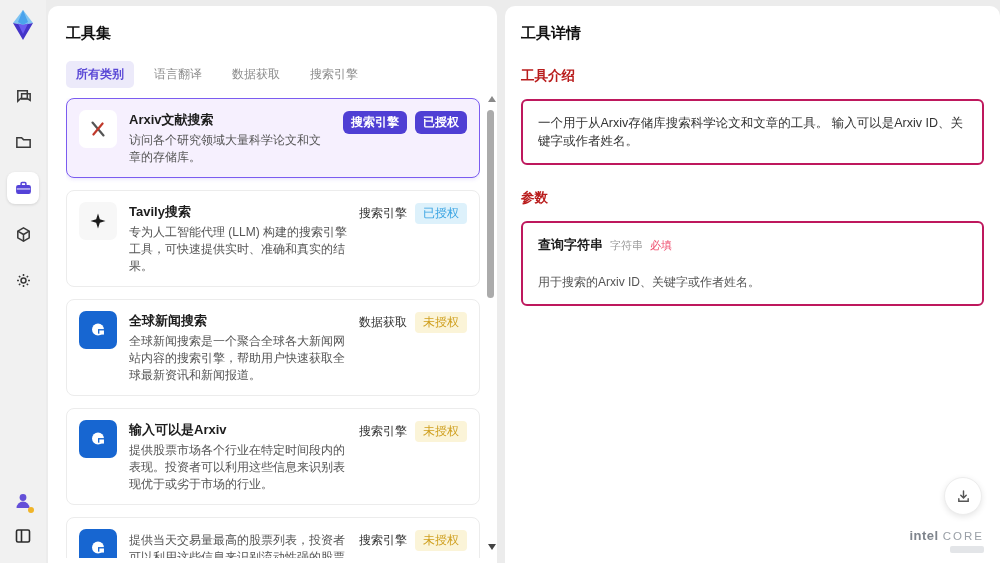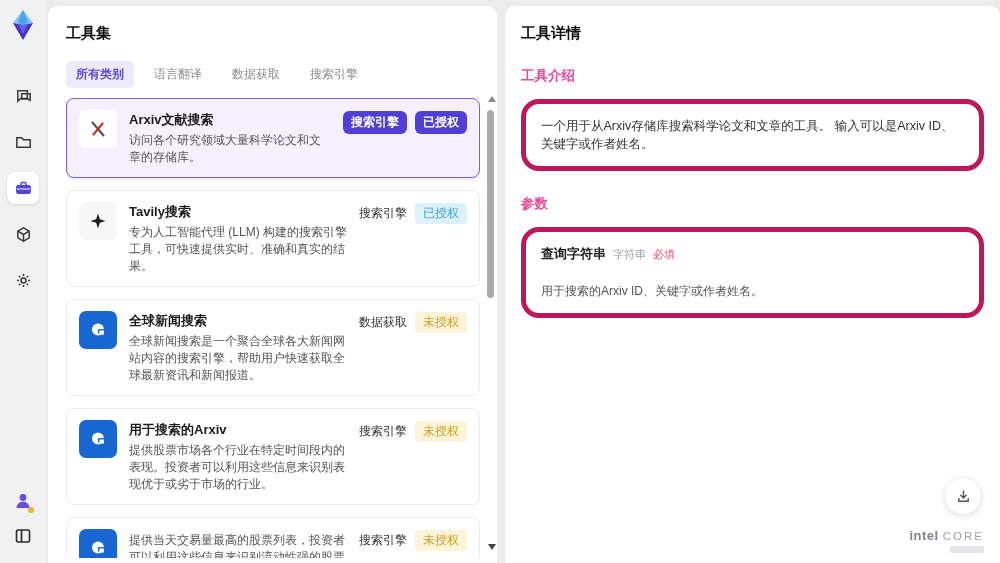--- a/index.html
+++ b/index.html
@@ -77,23 +77,23 @@
   .badge-yellow { background:#fbf4d8; color:#cf9f1e; }
 
   
   .scrollbar { position:absolute; top:100px; right:2px; width:8px; height:448px; }
   .scroll-arrow { position:absolute; left:1px; width:0; height:0; border-left:4px solid transparent; border-right:4px solid transparent; }
   .scroll-arrow.up { top:-10px; border-bottom:6px solid #8a8a8a; }
   .scroll-arrow.down { bottom:4px; border-top:6px solid #444; }
   .scroll-thumb { position:absolute; top:4px; left:0; width:7px; height:188px; background:#ababab; border-radius:4px; }
 
   
-  .h-sub { font-size:13.5px; font-weight:bold; color:#ec4899; margin-top:24px; }
+  .h-sub { font-size:13.5px; font-weight:bold; color:#b91c1c; margin-top:24px; }
   .detail-box {
-    margin-top:14px; border:5px solid #be185d; border-radius:18px;
+    margin-top:14px; border:2px solid #be185d; border-radius:6px;
     padding:13px 15px; background:#fff;
   }
   .intro-text { font-size:12.5px; color:#333; line-height:18px; }
   .param-head { display:flex; align-items:baseline; gap:7px; }
   .param-name { font-size:13px; font-weight:bold; color:#1c1c1c; }
   .param-type { font-size:11px; color:#9a9a9a; }
   .param-required { font-size:11px; color:#ef4d6e; }
   .param-desc { font-size:12px; color:#555; margin-top:20px; }
 
   
@@ -236,21 +236,21 @@
 
     <div class="card">
       <div class="card-icon blue">
         <svg viewBox="0 0 24 24" width="22" height="22">
           <circle cx="12" cy="11.5" r="6.5" fill="#ffffff"></circle>
           <rect x="12" y="11" width="8" height="5" fill="#1766d1"></rect>
           <rect x="13.5" y="12.5" width="5" height="4.5" fill="#ffffff"></rect>
         </svg>
       </div>
       <div class="card-body">
-        <div class="card-title">用于搜索的Arxiv</div>
+        <div class="card-title">输入可以是Arxiv</div>
         <div class="card-desc">提供股票市场各个行业在特定时间段内的表现。投资者可以利用这些信息来识别表现优于或劣于市场的行业。</div>
       </div>
       <div class="card-tags">
         <span class="cat-text">搜索引擎</span>
         <span class="badge-pill badge-yellow">未授权</span>
       </div>
     </div>
 
     <div class="card">
       <div class="card-icon blue">

